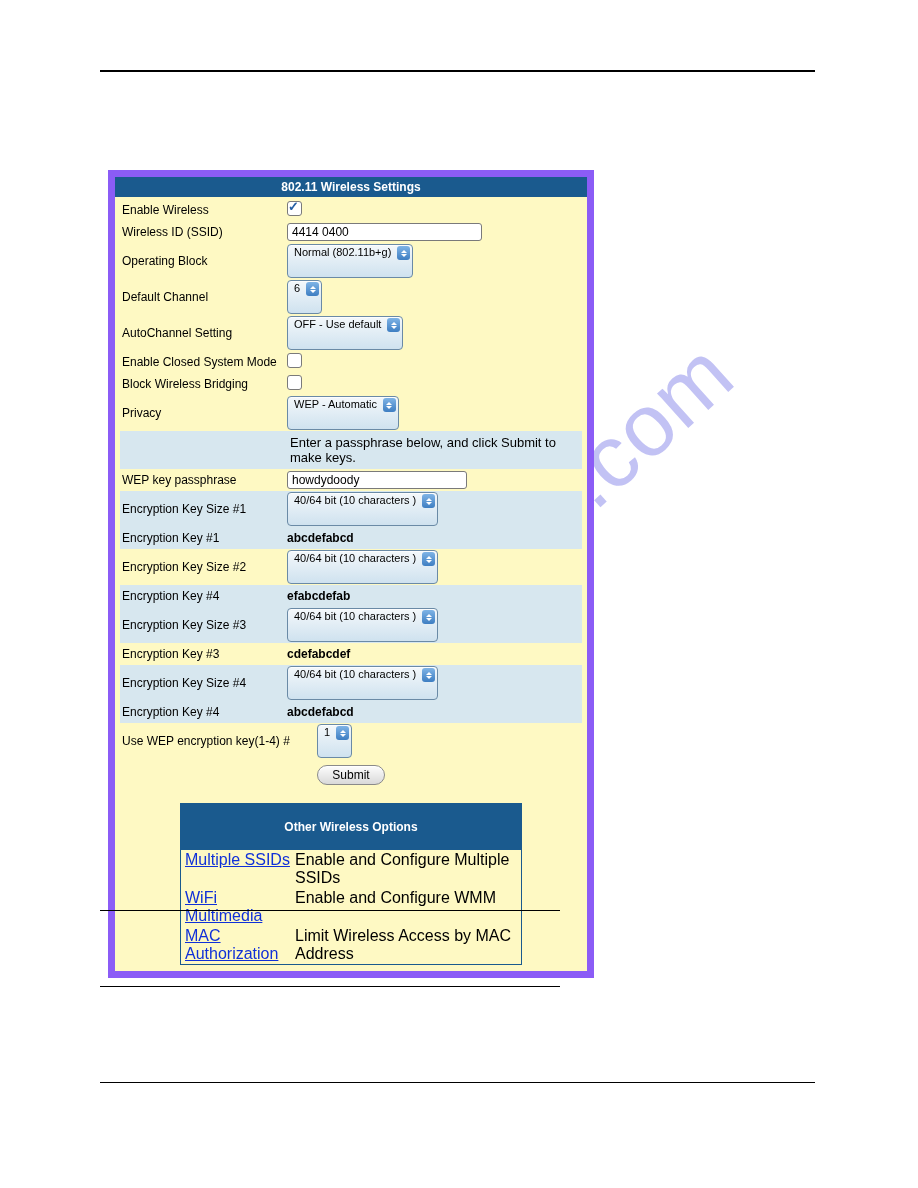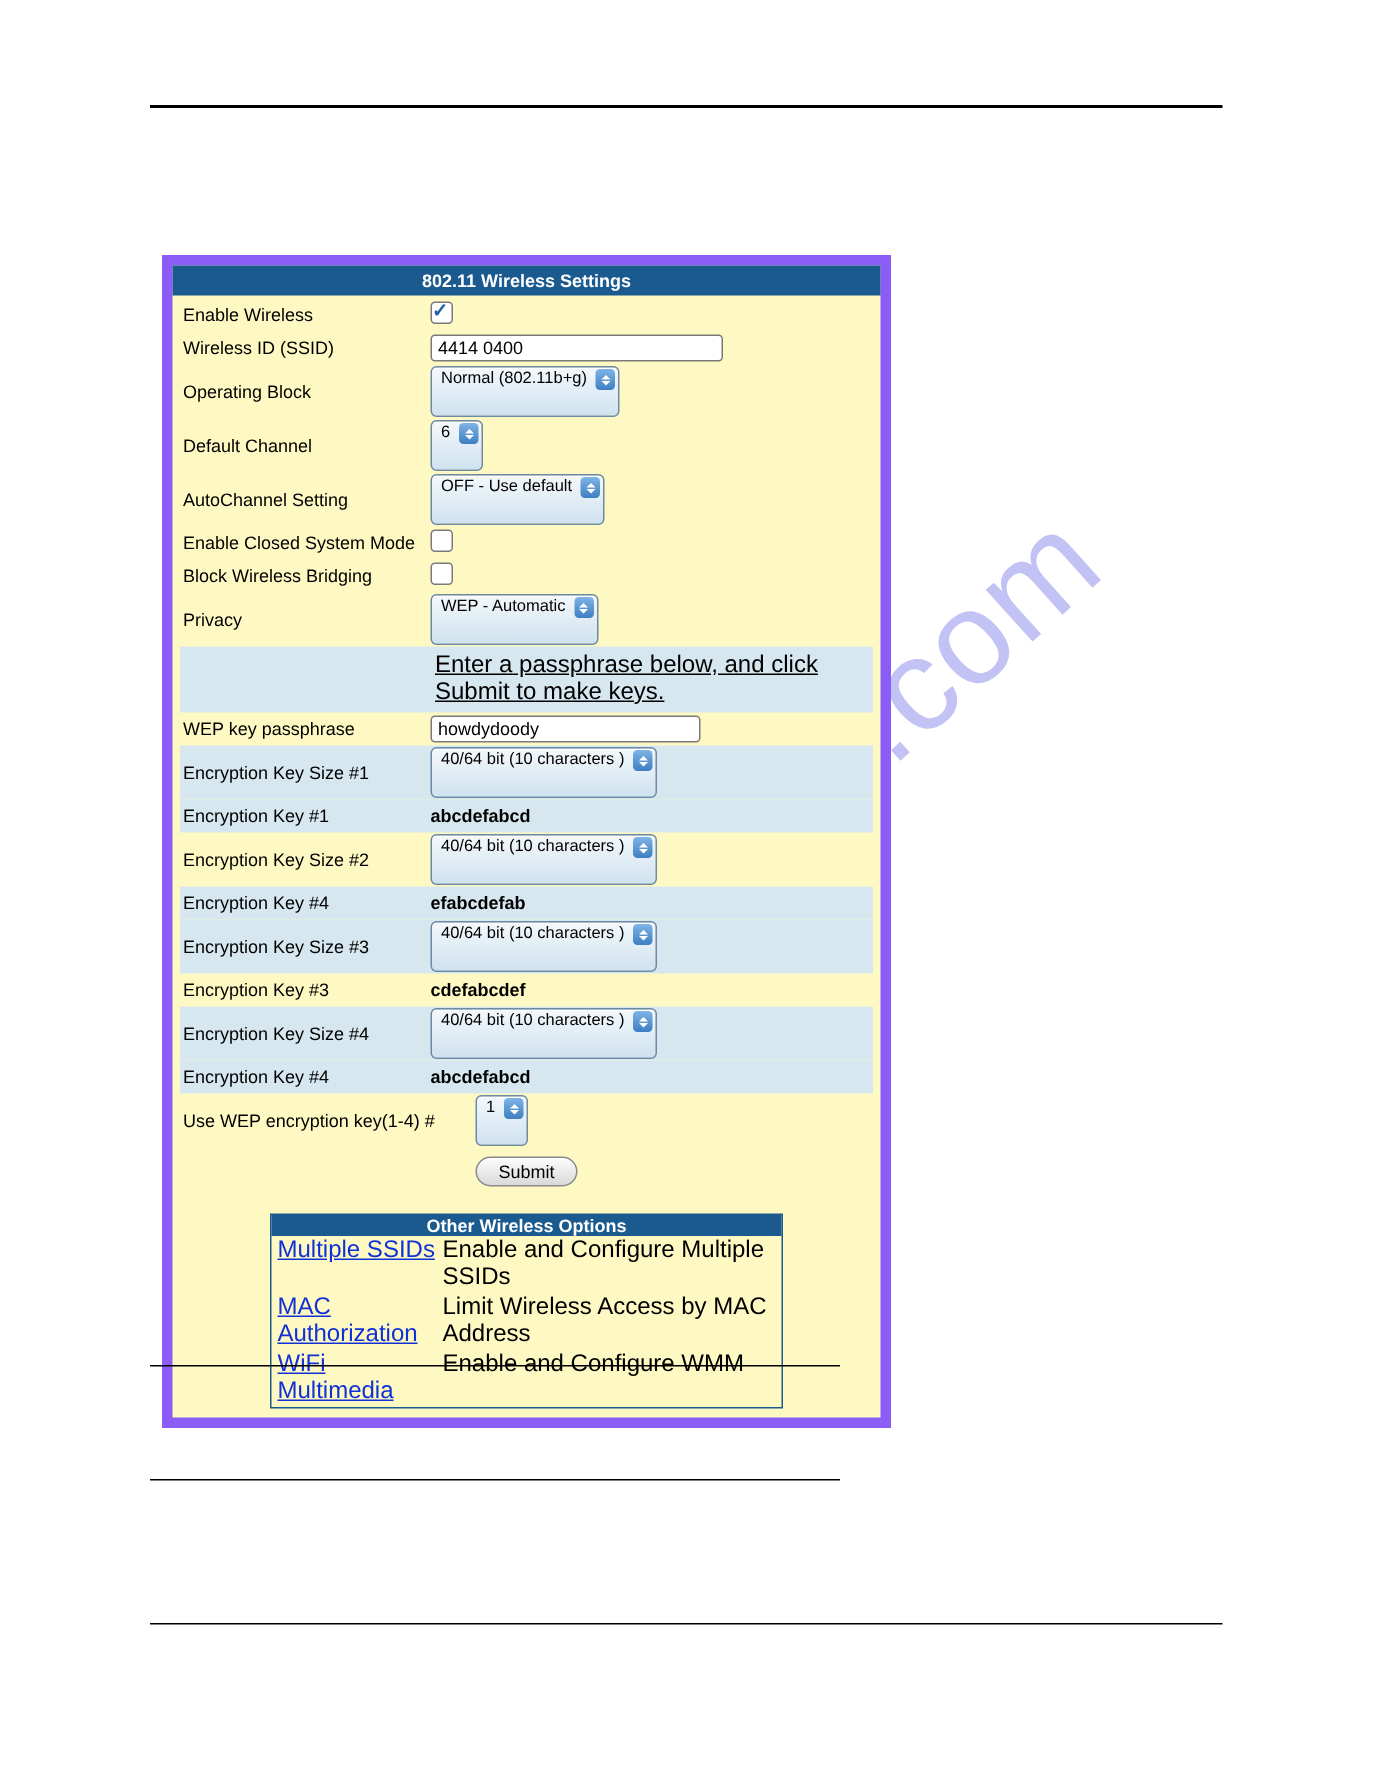--- a/index.html
+++ b/index.html
@@ -126,23 +126,22 @@
     position: absolute;
     left: 0; top: -3px;
     font-size: 13px;
     font-weight: bold;
     color: #2660a4;
   }
   .keyval {
     font-weight: bold;
   }
   .instr {
-    font-size: 16px;
+    font-size: 13px;
     padding: 4px 0 4px 170px;
-    text-decoration: underline;
   }
   .submit-row {
     text-align: center;
     padding: 6px 0 2px 0;
   }
   .aqua-btn {
     display: inline-block;
     background: linear-gradient(#fdfdfd, #d9d9d9);
     border: 1px solid #8a8a8a;
     border-radius: 10px;
@@ -154,21 +153,21 @@
     margin: 8px auto 6px auto;
     width: 340px;
     border: 1px solid #1a5a8e;
   }
   .other-title {
     background: #1a5a8e;
     color: #fff;
     font-size: 12px;
     font-weight: bold;
     text-align: center;
-    padding: 0 0;
+    padding: 16px 0;
   }
   .other-row {
     display: flex;
     font-size: 16px;
     padding: 1px 4px;
   }
   .other-row a {
     color: #1030d8;
     text-decoration: underline;
     width: 110px;
@@ -364,26 +363,26 @@
       </div>
     </div>
 
     <div class="other-box">
       <div class="other-title">Other Wireless Options</div>
       <div class="other-row">
         <a href="#">Multiple SSIDs</a>
         <span class="desc">Enable and Configure Multiple SSIDs</span>
       </div>
       <div class="other-row">
+        <a href="#">WiFi Multimedia</a>
+        <span class="desc">Enable and Configure WMM</span>
+      </div>
+      <div class="other-row">
         <a href="#">MAC Authorization</a>
         <span class="desc">Limit Wireless Access by MAC Address</span>
-      </div>
-      <div class="other-row">
-        <a href="#">WiFi Multimedia</a>
-        <span class="desc">Enable and Configure WMM</span>
       </div>
     </div>
   </div>
 
   <div class="mid-rule"></div>
   <div class="mid-rule2"></div>
   <div class="bot-rule"></div>
 </div>
 
 </body></html>

